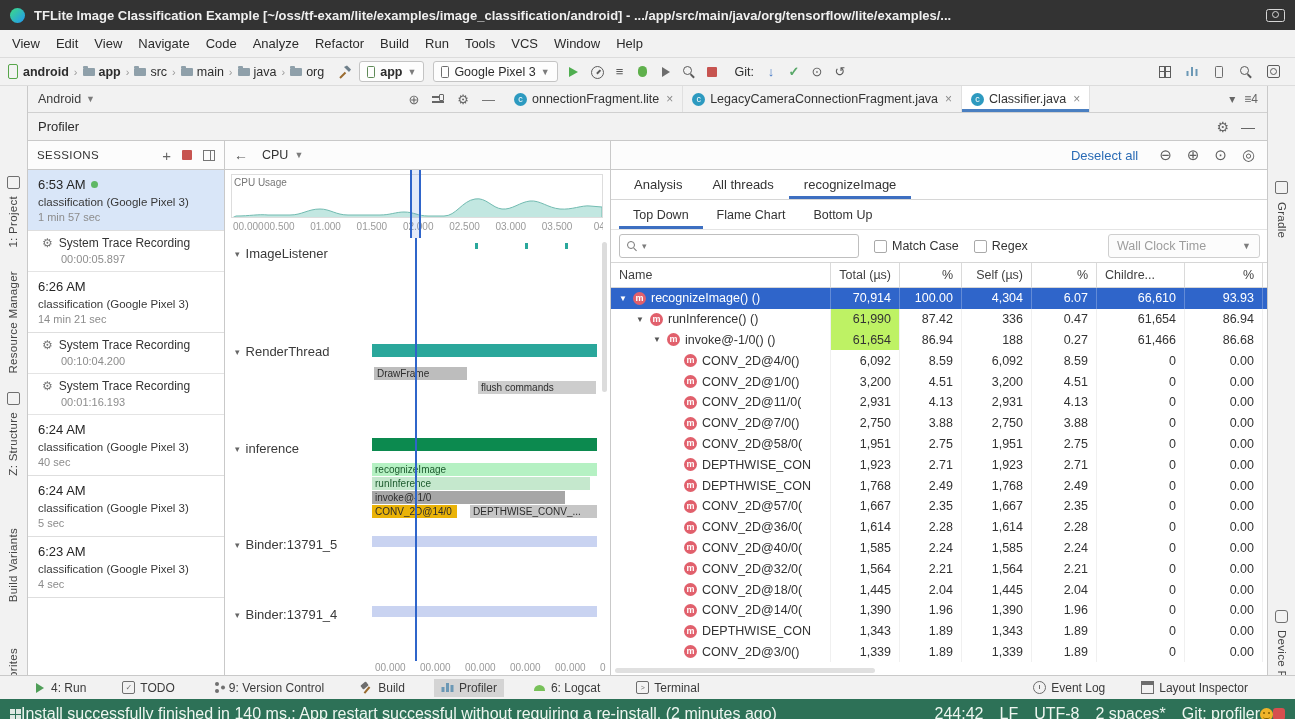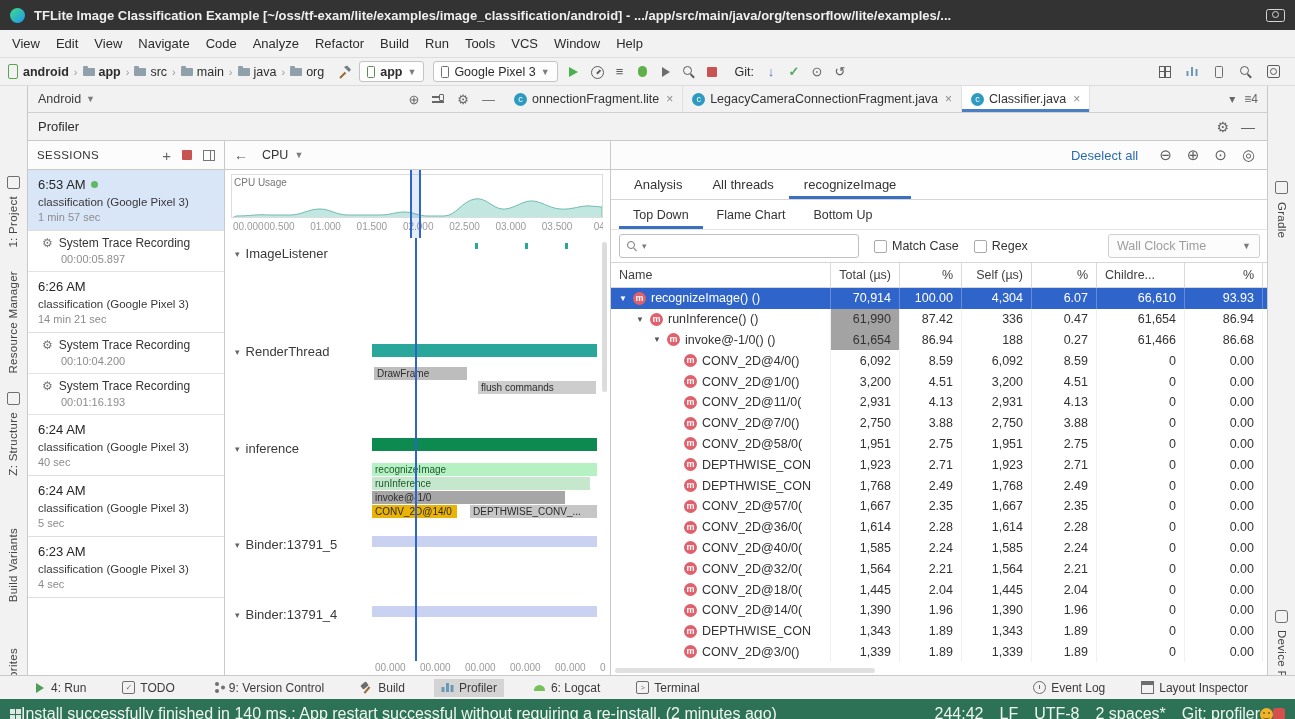--- a/index.html
+++ b/index.html
@@ -161,21 +161,21 @@
   .trow{display:flex;height:20.8px;align-items:stretch;font-size:12.5px;color:#333}
   .td{display:flex;align-items:center;padding:0 8px;border-right:1px solid #f0f0f0;flex:none}
   .td.r{justify-content:flex-end}
   .td.name{padding-right:4px;overflow:hidden;white-space:nowrap}
   .arrow{width:14px;flex:none;font-size:8px;color:#555}
   .m-ico{flex:none;width:13px;height:13px;border-radius:50%;background:#e1606c;color:#fff;font-size:9px;line-height:13px;text-align:center;margin-right:5px;font-weight:bold}
   .nm{overflow:hidden;white-space:nowrap}
   .trow.sel{background:#2f65ca;color:#fff}
   .trow.sel .arrow{color:#fff}
   .trow.sel .td{border-right-color:rgba(255,255,255,.25)}
-  .td.heat{background:#a3a3a3}
+  .td.heat{background:#bef264}
   .h-sb{position:absolute;left:4px;bottom:2px;width:260px;height:5px;background:#e0e0e0;border-radius:3px}
 
   
   .bottombar{position:absolute;left:0;top:675px;width:1295px;height:24px;background:#f2f2f2;border-top:1px solid #c9c9c9;display:flex;align-items:center;padding:0 26px}
   .bb-left,.bb-right{display:flex;align-items:center;gap:22px}
   .bb-right{margin-left:auto;padding-right:14px}
   .bitem{display:flex;align-items:center;gap:5px;padding:2px 7px;font-size:12px;color:#3b3b3b;white-space:nowrap}
   .bitem.active{background:#d4d4d4}
   .bico{width:13px;height:13px;display:inline-flex;align-items:center;justify-content:center;position:relative;flex:none}
   .bi-run::before{content:'';border-left:8px solid #4f9e58;border-top:5px solid transparent;border-bottom:5px solid transparent}

